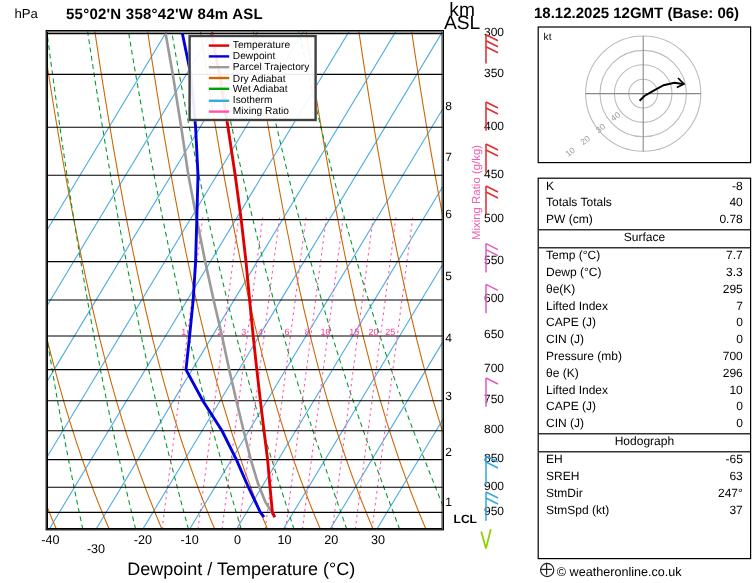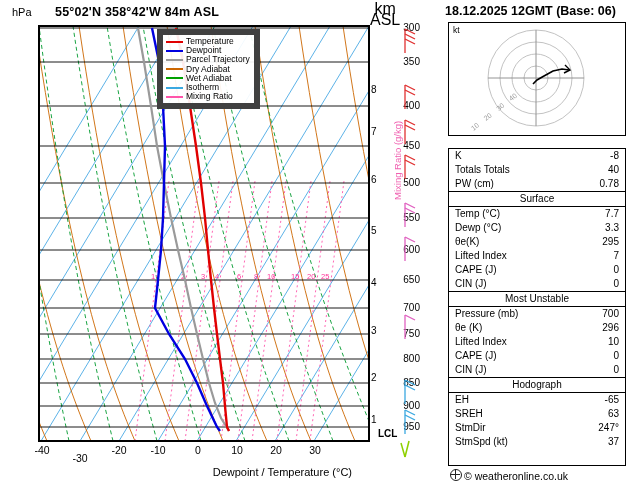--- a/index.html
+++ b/index.html
@@ -25,32 +25,32 @@
     border:1px solid #000;
     background:#fff;
     overflow:hidden;
   }
   #plot svg{position:absolute;left:0;top:0;}
 
   
   #legend{
     position:absolute;left:118px;top:3px;
     background:rgba(255,255,255,0.92);
-    border:6px solid #404040;
-    padding:2px 4px 2px 3px;
+    border:2px solid #404040;
+    padding:2px 4px 2px 15px;
     font-size:8.5px;
     line-height:9.2px;
     z-index:30;
   }
   #legend .lg-row{display:flex;align-items:center;white-space:nowrap;height:9.2px;}
   #legend .lg-swatch{display:inline-block;width:17px;height:0;border-top-width:2px;border-top-style:solid;margin-right:3px;}
 
   .yaxis-label{position:absolute;right:0;font-size:10px;text-align:right;width:34px;}
   .xaxis-label{position:absolute;font-size:10.5px;text-align:center;width:30px;}
-  #xaxis-title{position:absolute;left:22px;top:466px;width:330px;text-align:right;font-size:11px;}
+  #xaxis-title{position:absolute;left:36px;top:466px;width:330px;text-align:center;font-size:15px;}
   .km-tick{position:absolute;font-size:10px;left:371px;}
   #mixing-ratio-axis{
     position:absolute;left:392px;top:200px;
     font-size:9.5px;color:#f060b0;
     transform:rotate(-90deg);transform-origin:left top;
     white-space:nowrap;
   }
   #lcl-label{position:absolute;left:378px;top:428px;font-size:10px;font-weight:bold;}
 
   
@@ -358,21 +358,20 @@
         </div>
       <div class="tbl-row">
           <span class="k">CAPE (J)</span>
           <span class="v">0</span>
         </div>
       <div class="tbl-row">
           <span class="k">CIN (J)</span>
           <span class="v">0</span>
         </div>
 
-      <div class="sec-head">Most Unstable</div>
       <div class="tbl-row">
           <span class="k">Pressure (mb)</span>
           <span class="v">700</span>
         </div>
       <div class="tbl-row">
           <span class="k">θe (K)</span>
           <span class="v">296</span>
         </div>
       <div class="tbl-row">
           <span class="k">Lifted Index</span>

